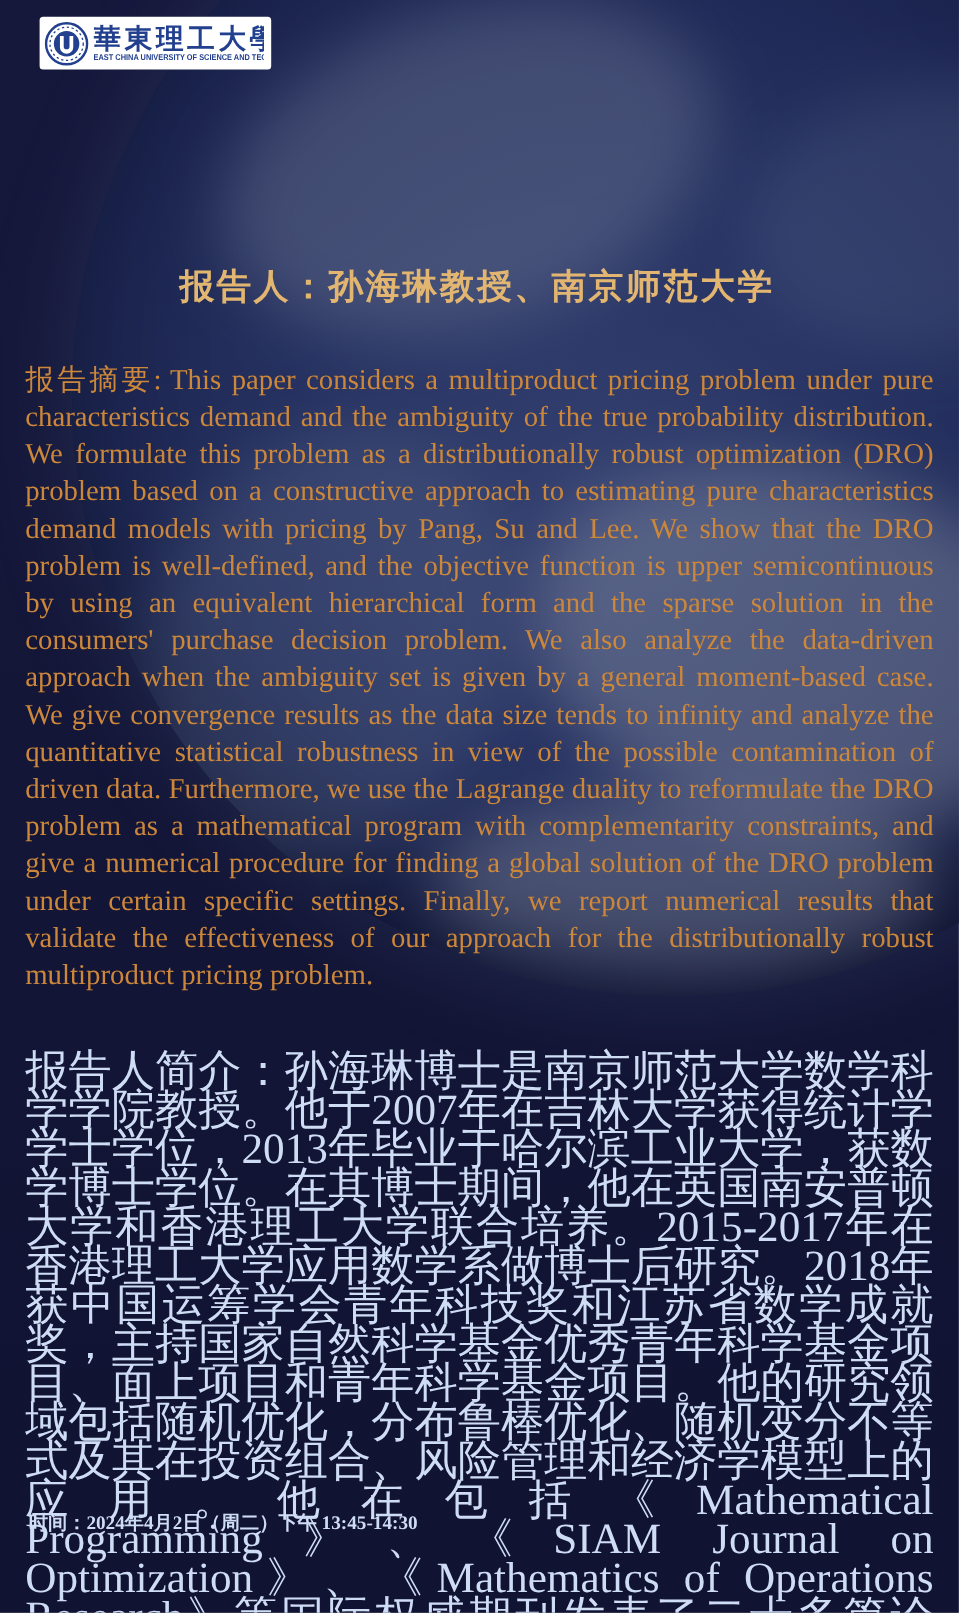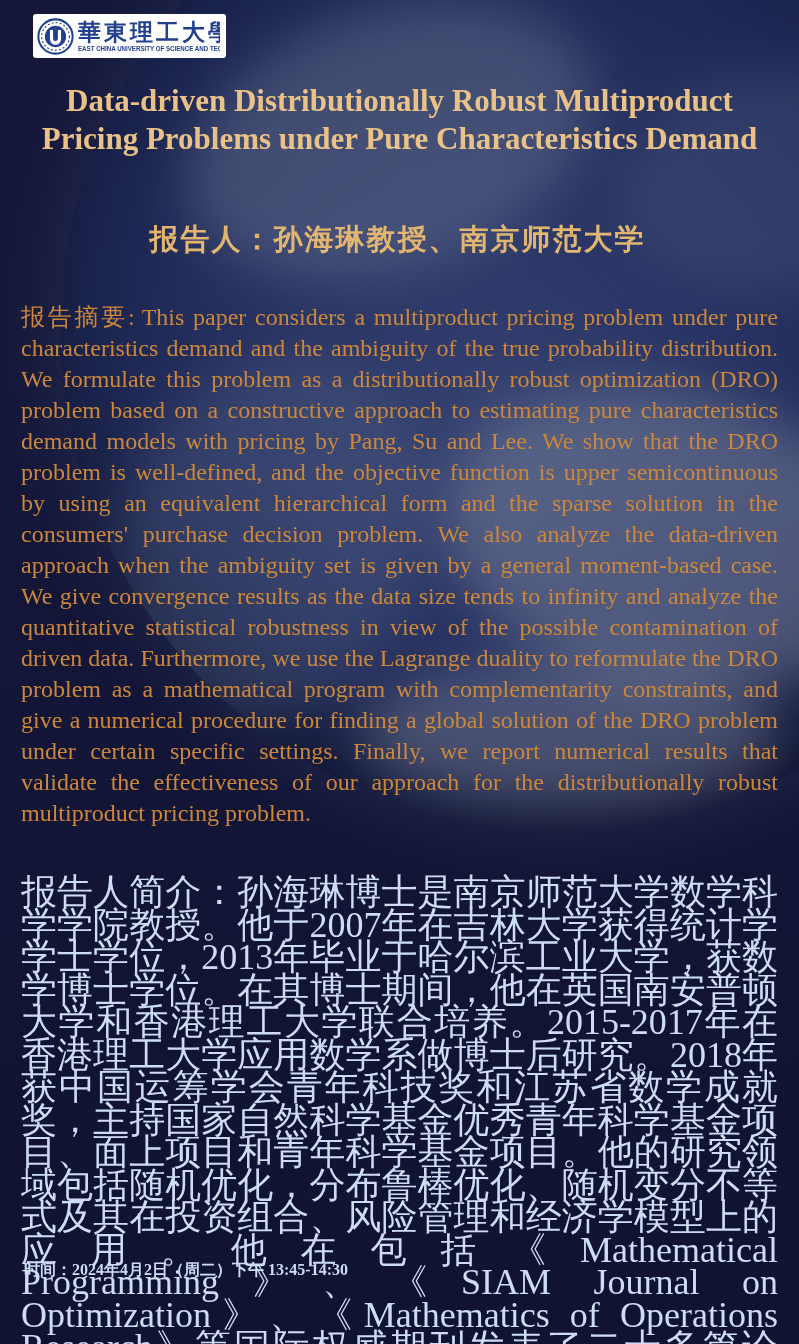--- a/index.html
+++ b/index.html
@@ -122,21 +122,20 @@
         <circle cx="20" cy="20" r="11.5" fill="#23408f"></circle>
         <path d="M14 13 v10 a6 6 0 0 0 12 0 v-10 h-3.4 v9.4 a2.6 2.6 0 0 1 -5.2 0 v-9.4 z" fill="#ffffff"></path>
       </svg>
     </span>
     <span class="logo-text">
       <span class="logo-cn">華東理工大學</span>
       <span class="logo-en">EAST CHINA UNIVERSITY OF SCIENCE AND TECHNOLOGY</span>
     </span>
   </div>
 
-  <h1 class="title">Data-driven Distributionally Robust Multiproduct Pricing Problems under Pure Characteristics Demand</h1>
 
   <div class="speaker">报告人：孙海琳教授、南京师范大学</div>
 
   <p class="abstract"><span class="label">报告摘要:</span><span>This paper considers a multiproduct pricing problem under pure characteristics demand and the ambiguity of the true probability distribution. We formulate this problem as a distributionally robust optimization (DRO) problem based on a constructive approach to estimating pure characteristics demand models with pricing by Pang, Su and Lee. We show that the DRO problem is well-defined, and the objective function is upper semicontinuous by using an equivalent hierarchical form and the sparse solution in the consumers' purchase decision problem. We also analyze the data-driven approach when the ambiguity set is given by a general moment-based case. We give convergence results as the data size tends to infinity and analyze the quantitative statistical robustness in view of the possible contamination of driven data. Furthermore, we use the Lagrange duality to reformulate the DRO problem as a mathematical program with complementarity constraints, and give a numerical procedure for finding a global solution of the DRO problem under certain specific settings. Finally, we report numerical results that validate the effectiveness of our approach for the distributionally robust multiproduct pricing problem.</span></p>
 
   <p class="bio"><span class="label">报告人简介：</span><span>孙海琳博士是南京师范大学数学科学学院教授。他于2007年在吉林大学获得统计学学士学位，2013年毕业于哈尔滨工业大学，获数学博士学位。在其博士期间，他在英国南安普顿大学和香港理工大学联合培养。2015-2017年在香港理工大学应用数学系做博士后研究。2018年获中国运筹学会青年科技奖和江苏省数学成就奖，主持国家自然科学基金优秀青年科学基金项目、面上项目和青年科学基金项目。他的研究领域包括随机优化，分布鲁棒优化、随机变分不等式及其在投资组合、风险管理和经济学模型上的应用。他在包括《Mathematical Programming》、《SIAM Journal on Optimization》、《Mathematics of Operations Research》等国际权威期刊发表了二十多篇论文。</span></p>
 
   <div class="meta">
     <div class="time-line"><span>时间：</span><span>2024年4月2日（周二）下午 13:45-14:30</span></div>
   </div>

